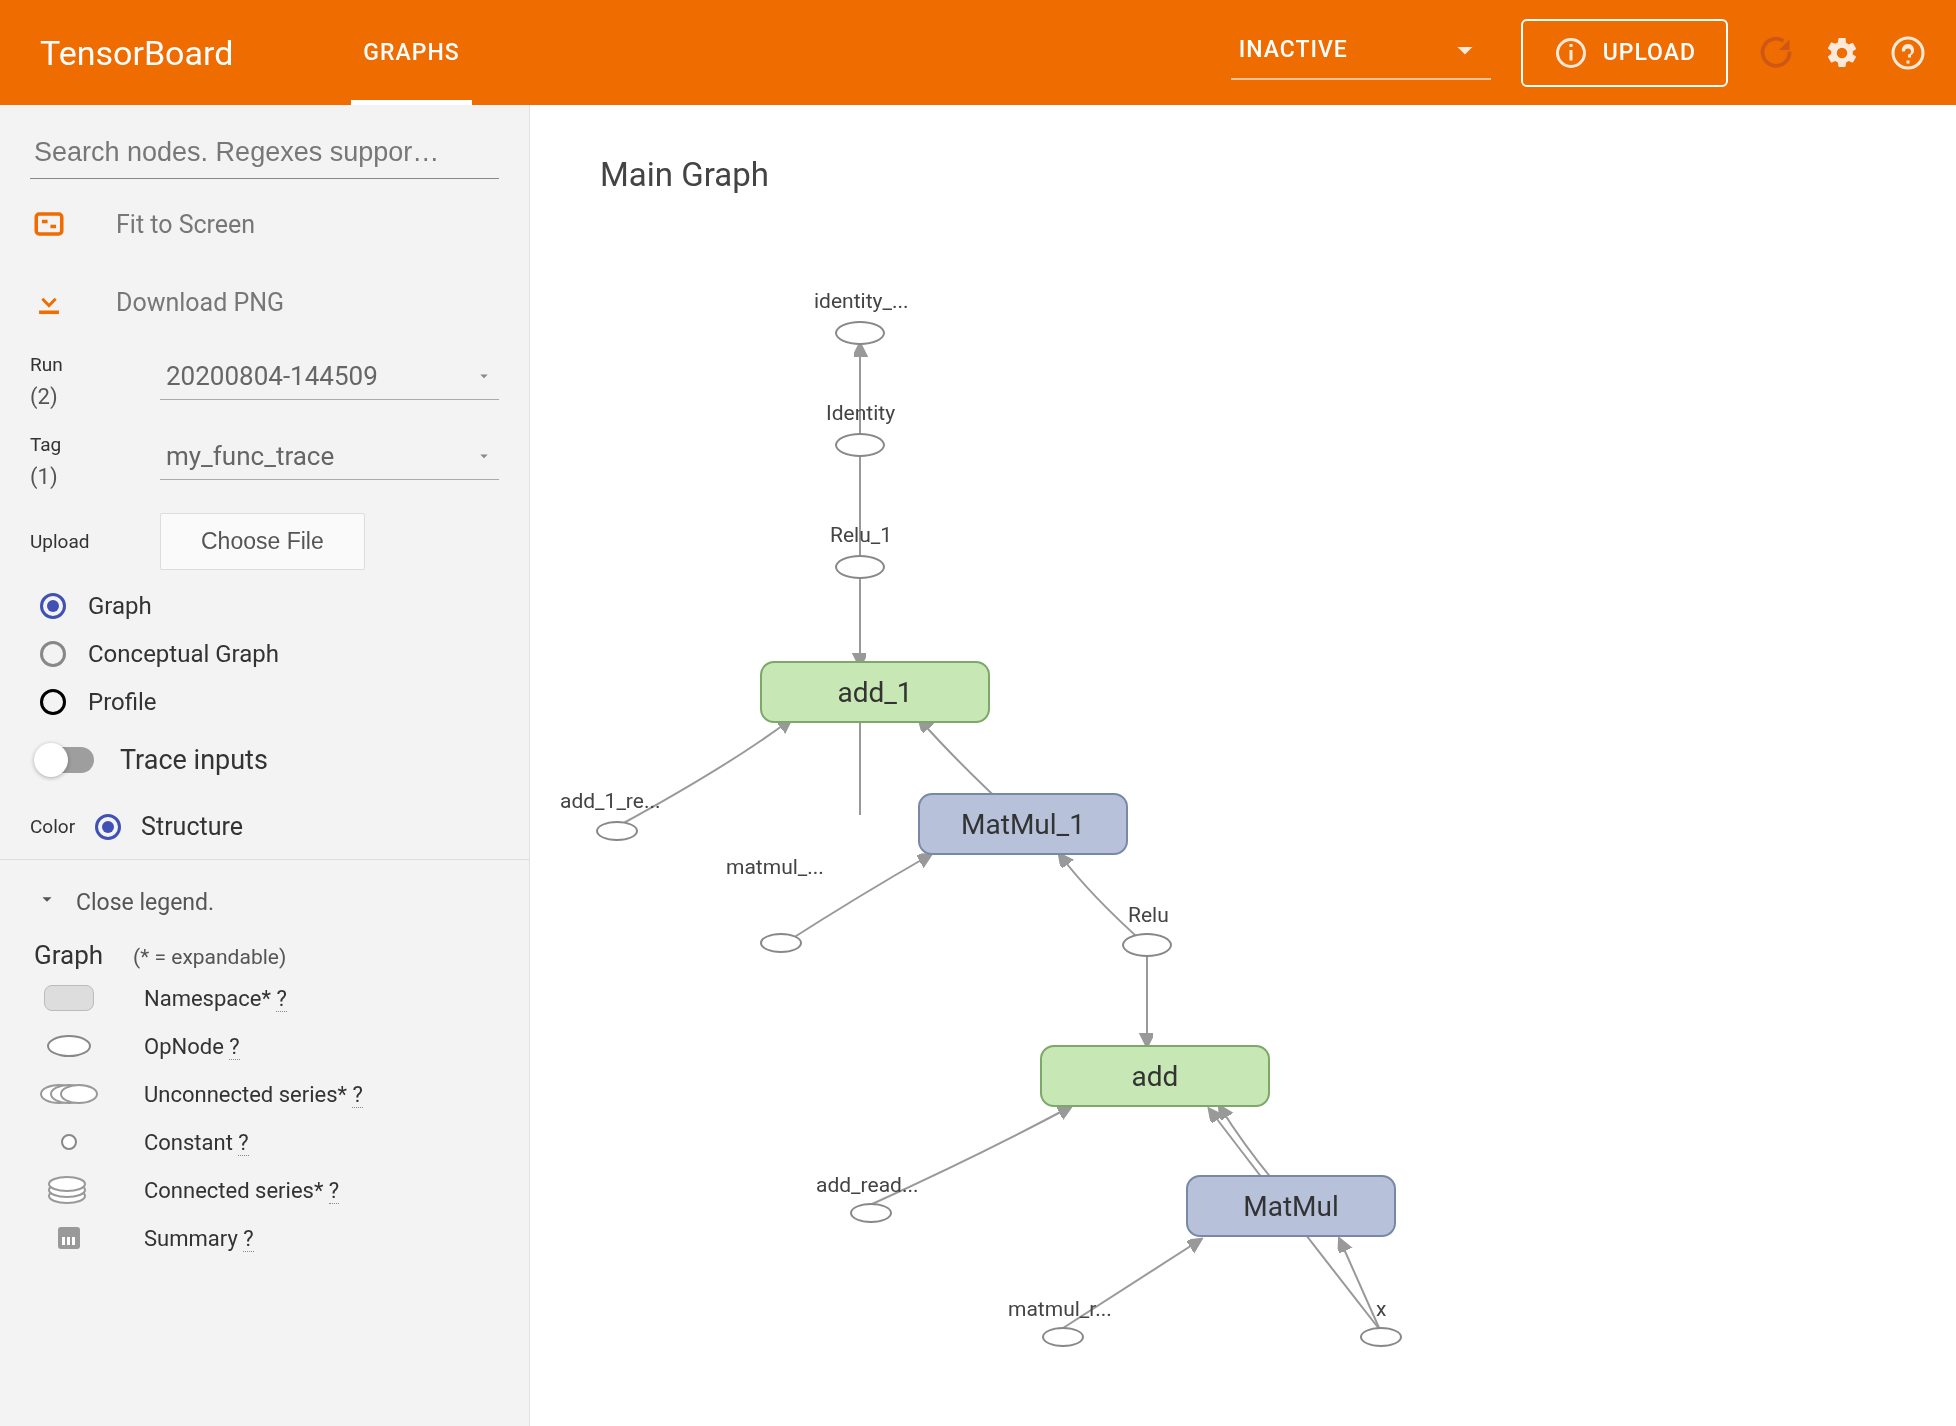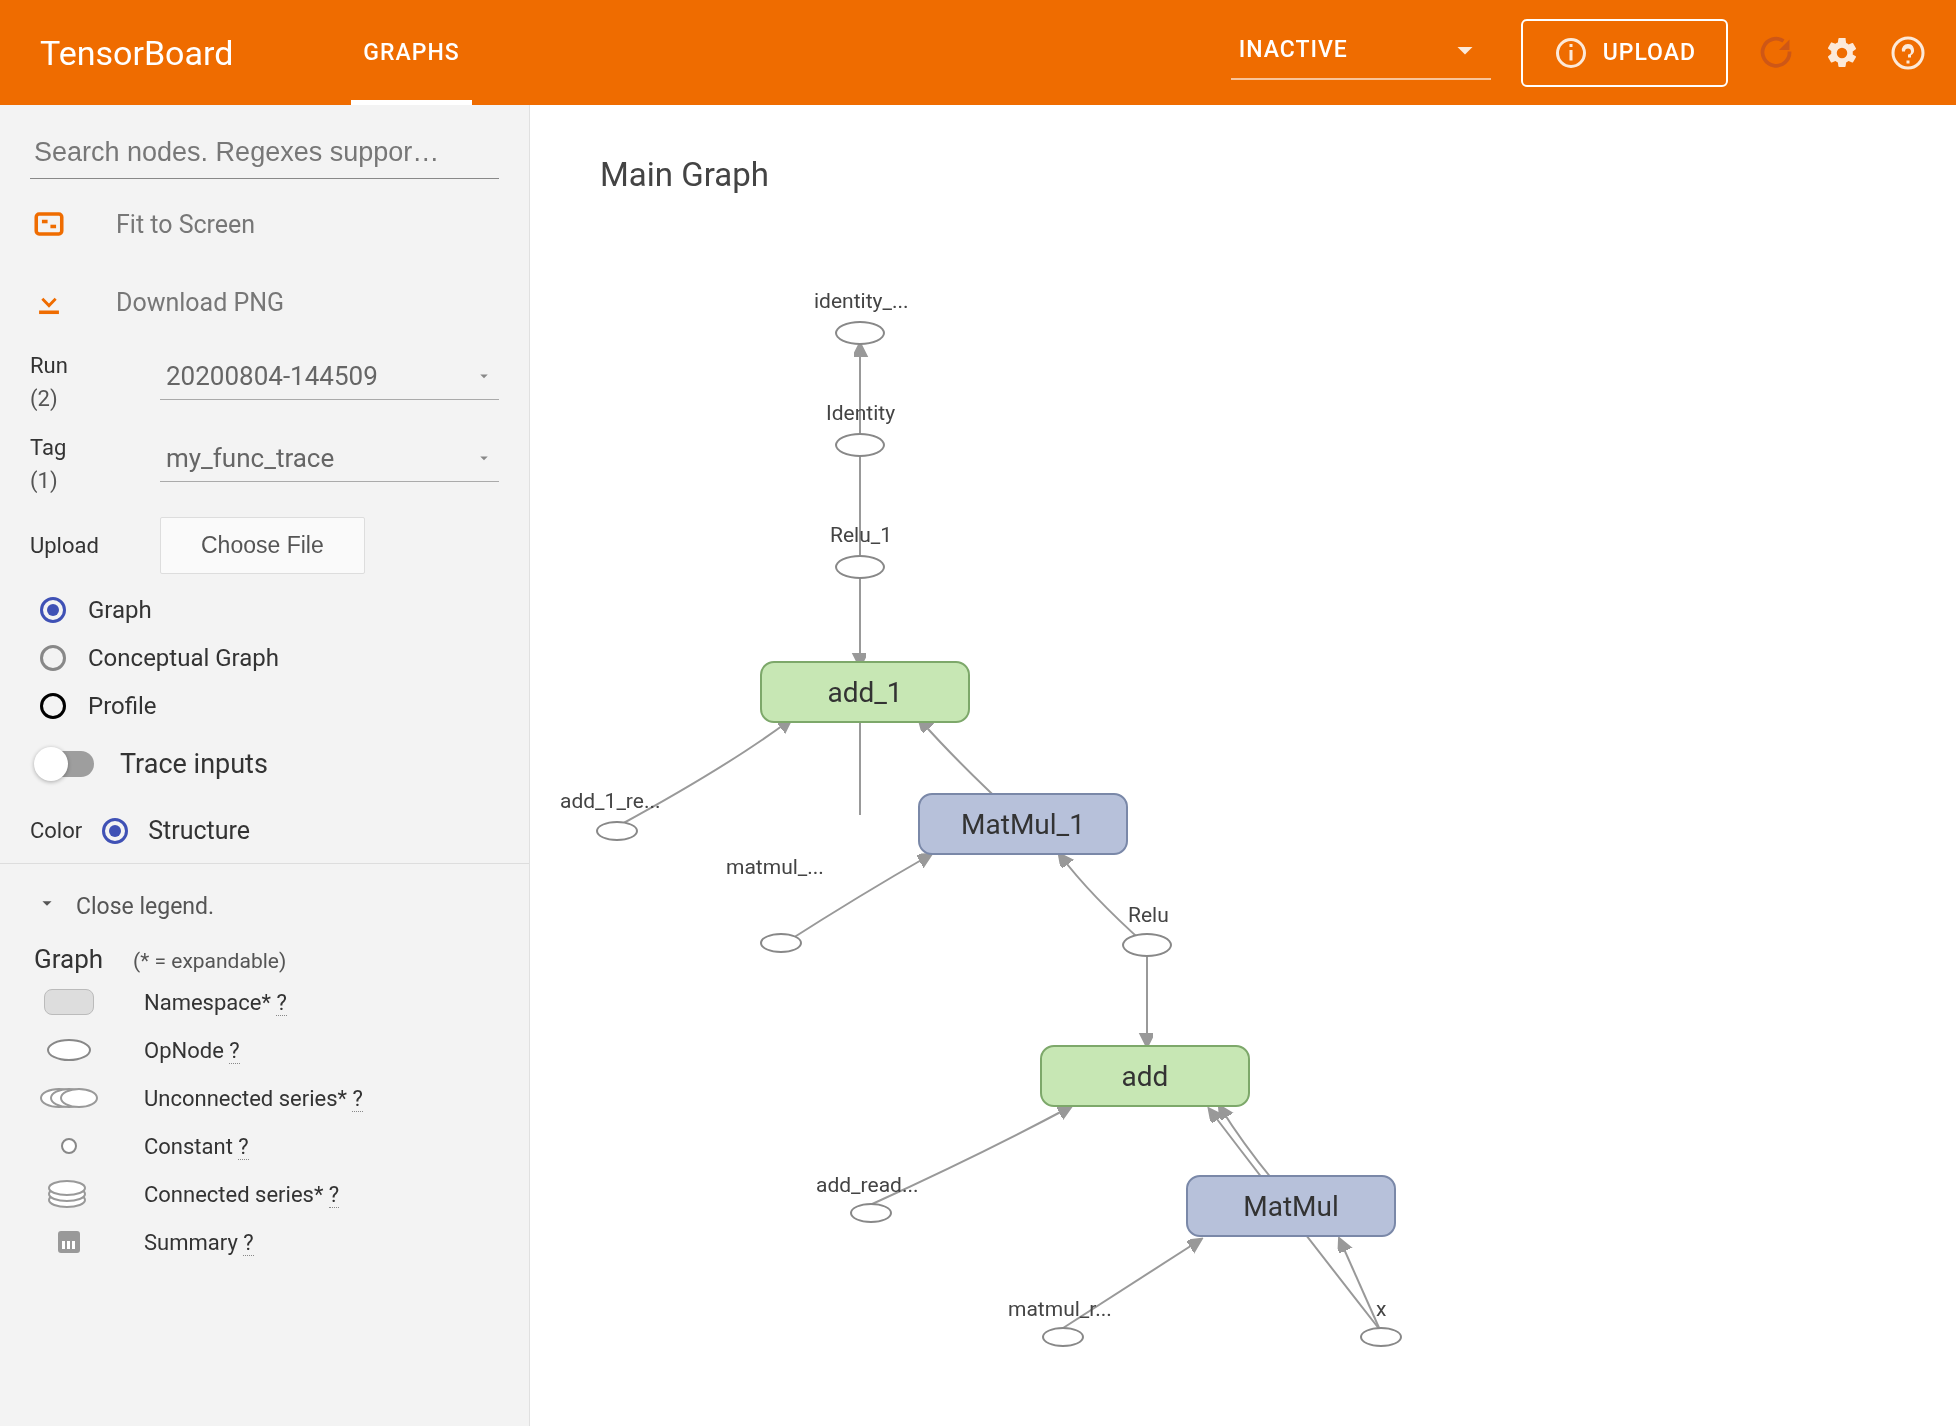--- a/index.html
+++ b/index.html
@@ -21,21 +21,21 @@
 .sidebar { width: 530px; background: #f3f3f3; border-right: 1px solid #e0e0e0; display: flex; flex-direction: column; }
 .graph-area { flex: 1; position: relative; background: #fff; }
 
 
 .side-pad { padding: 22px 30px 6px 30px; }
 .search-input { width: 100%; border: none; border-bottom: 1px solid #888; background: transparent; font-size: 27px; padding: 10px 4px; color: #555; outline: none; }
 .search-input::placeholder { color: #777; }
 .side-action { display: flex; align-items: center; gap: 48px; padding: 20px 30px; color: #777; font-size: 25px; }
 .side-action .ic { width: 38px; height: 38px; display: flex; align-items: center; justify-content: center; color: #ef6c00; }
 .side-row { display: flex; align-items: flex-start; padding: 12px 30px; gap: 30px; }
-.side-label { font-size: 22px; color: #333; width: 100px; }
+.side-label { font-size: 19px; color: #333; width: 100px; }
 .side-sub { font-size: 22px; color: #555; margin-top: 4px; }
 .side-labelcol { display:flex; flex-direction:column; gap:4px; }
 .dd { flex: 1; border-bottom: 1px solid #aaa; padding: 8px 6px; font-size: 26px; color: #666; display: flex; justify-content: space-between; align-items: center; }
 .choose-file { background: #fafafa; border: 1px solid #ddd; padding: 14px 40px; font-size: 23px; color: #555; border-radius: 2px; }
 .radio-row { display: flex; align-items: center; gap: 22px; padding: 10px 40px; font-size: 24px; color: #333; }
 .radio { width: 26px; height: 26px; border-radius: 50%; border: 3px solid #888; position: relative; }
 .radio.selected { border-color: #3f51b5; }
 .radio.selected::after { content:""; position:absolute; inset:4px; background:#3f51b5; border-radius:50%; }
 .radio.dark { border-color: #000; }
 .toggle-row { display: flex; align-items: center; gap: 26px; padding: 18px 36px; font-size: 27px; }
@@ -59,21 +59,21 @@
 
 
 .graph-title { position:absolute; top: 50px; left: 70px; font-size: 33px; color:#444; }
 .gnode { position:absolute; }
 .ellipse-sm { width: 42px; height: 20px; border: 2px solid #888; border-radius: 50%; background:#fff; }
 .ellipse-md { width: 50px; height: 24px; border: 2px solid #888; border-radius: 50%; background:#fff; }
 .nlabel { position:absolute; font-size: 21px; color:#444; white-space: nowrap; }
 .bignode { position:absolute; border: 2px solid #888; border-radius: 14px; font-size: 28px; color:#333; display:flex; align-items:center; justify-content:center; }
 .bignode.green { background: #c7e7b4; border-color: #7da86a; }
 .bignode.blue { background: #b7c1da; border-color: #7a88a8; width: 210px; height: 62px; }
-.bignode.green.w1 { width: 210px; height: 62px; }
+.bignode.green.w1 { width: 230px; height: 62px; }
 svg.edges { position:absolute; inset:0; width:100%; height:100%; pointer-events:none; }
 svg.edges path { stroke:#999; stroke-width:2; fill:none; }
 svg.edges .arrow { fill:#999; }
 </style>
 </head>
 <body>
 
 <div class="header">
   <div class="header-title">TensorBoard</div>
   <div class="header-tab">GRAPHS</div>

